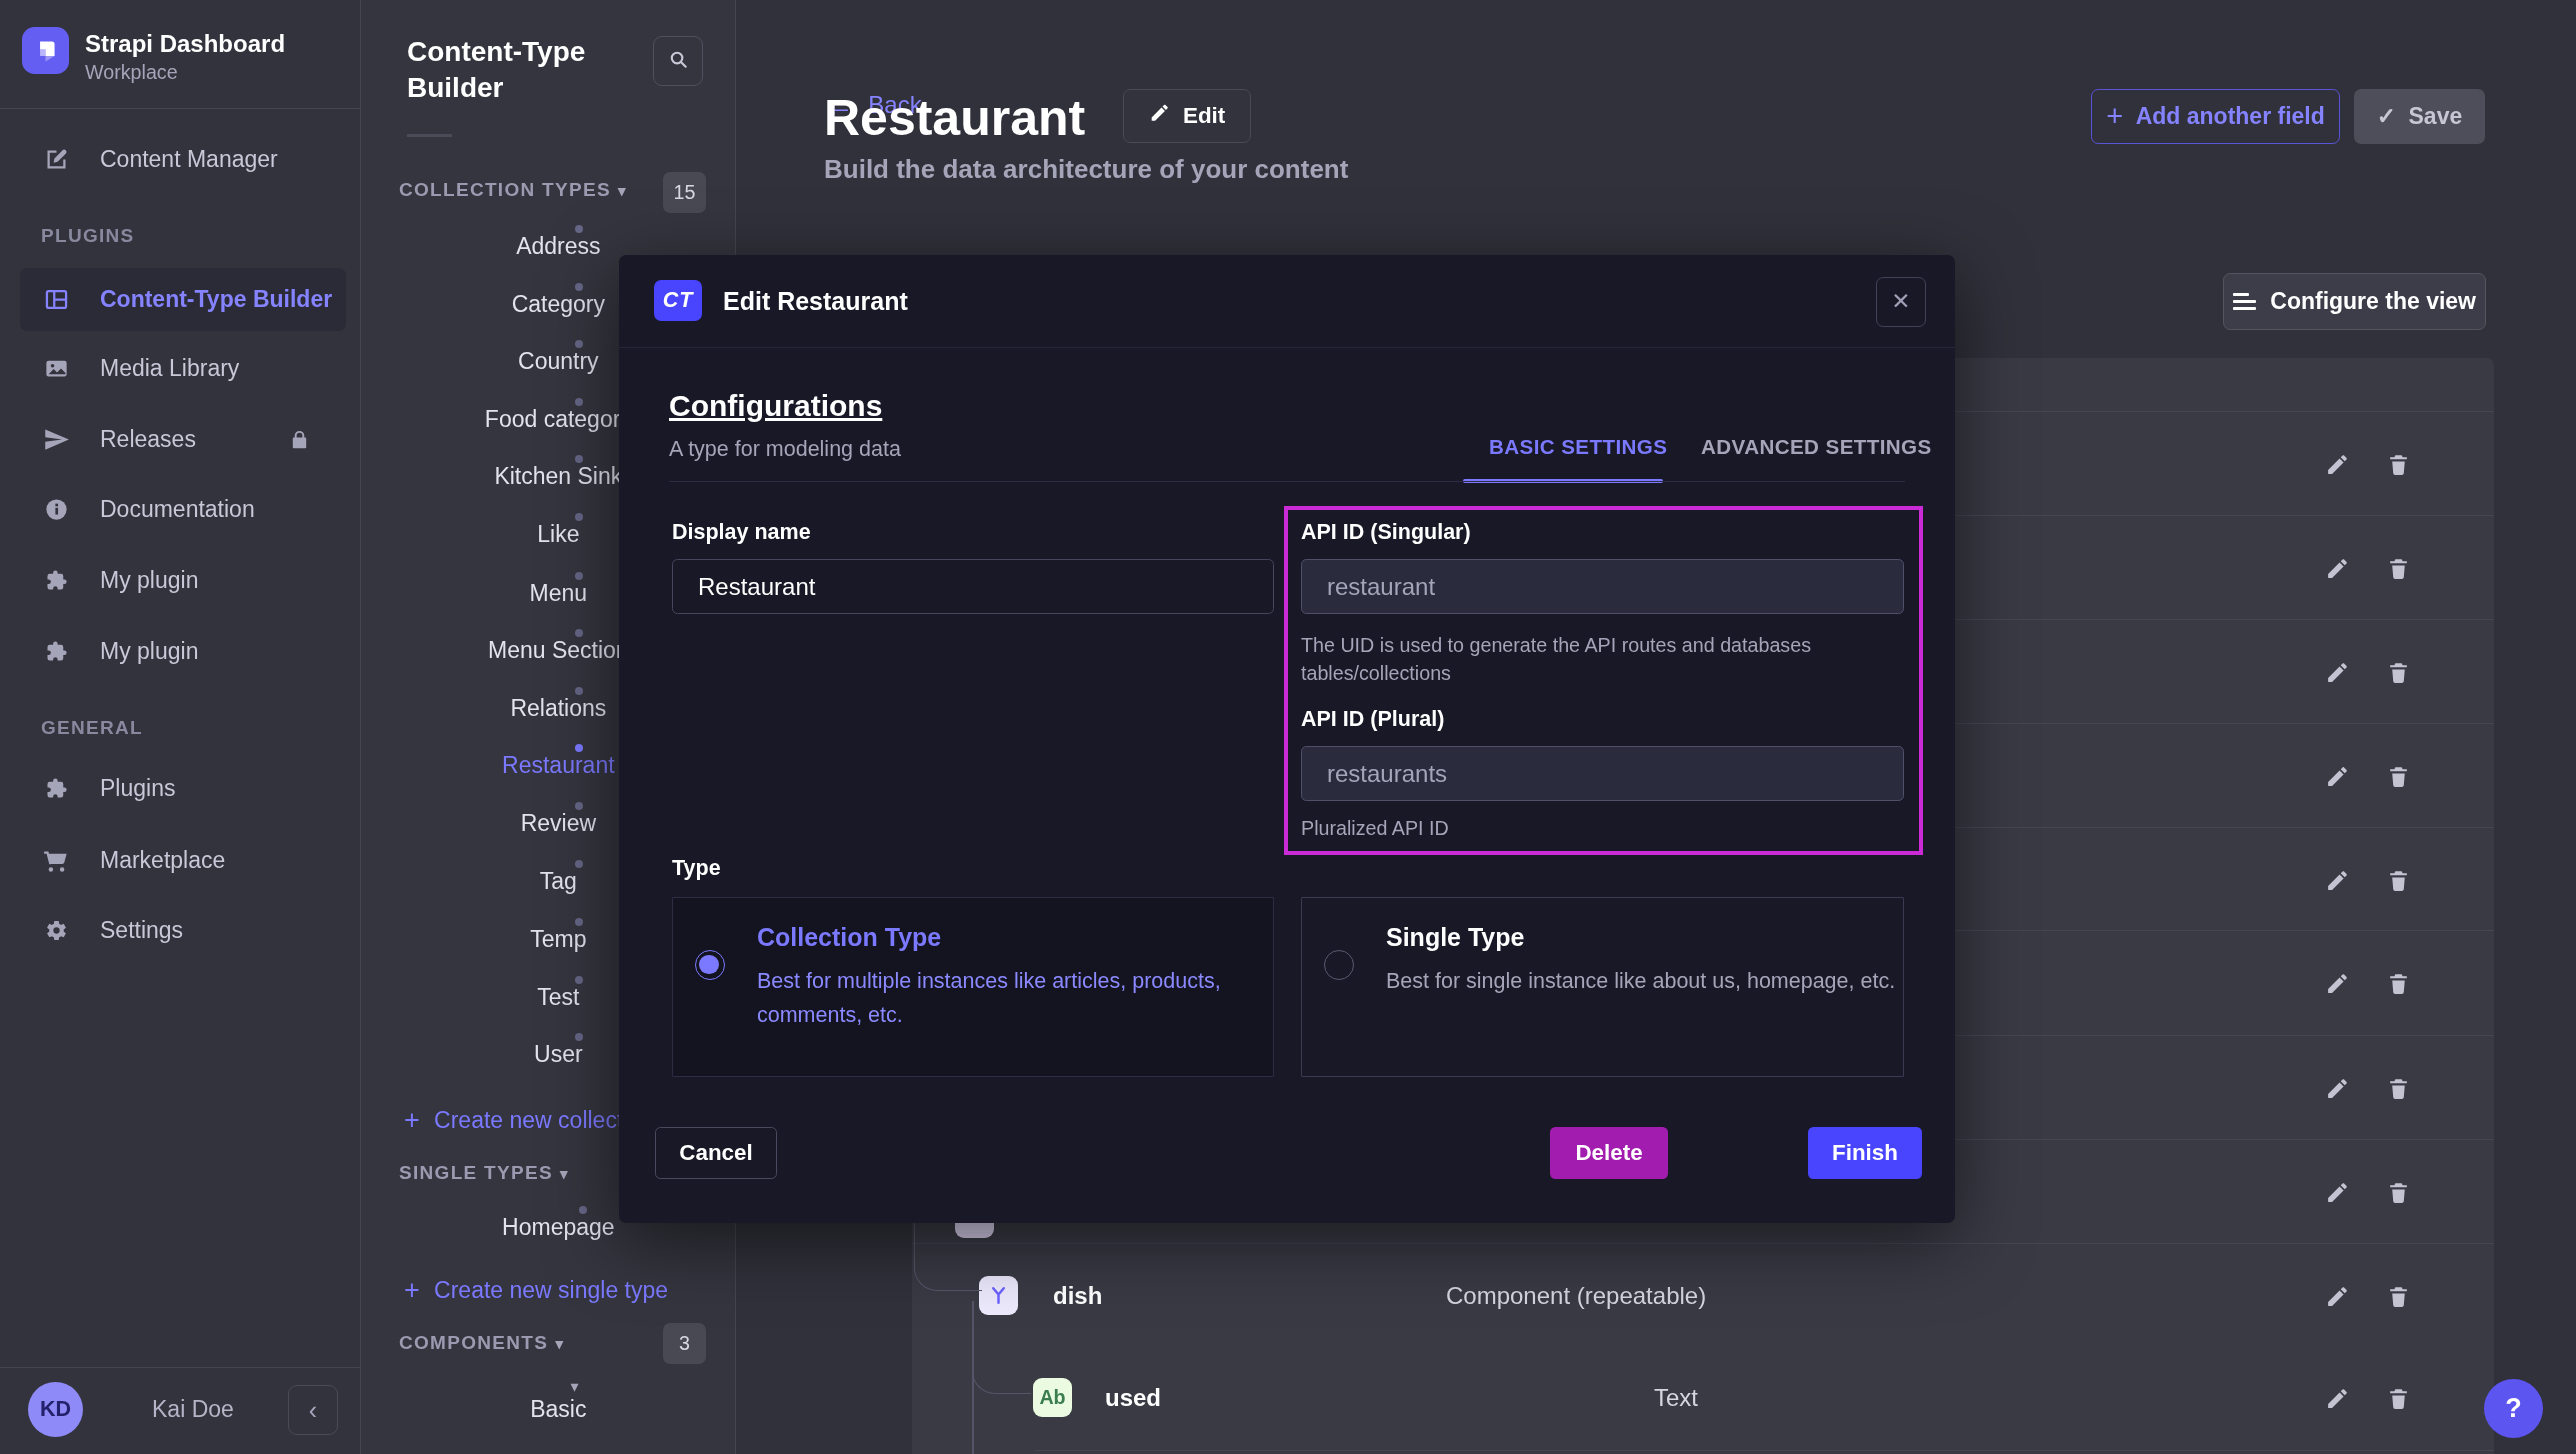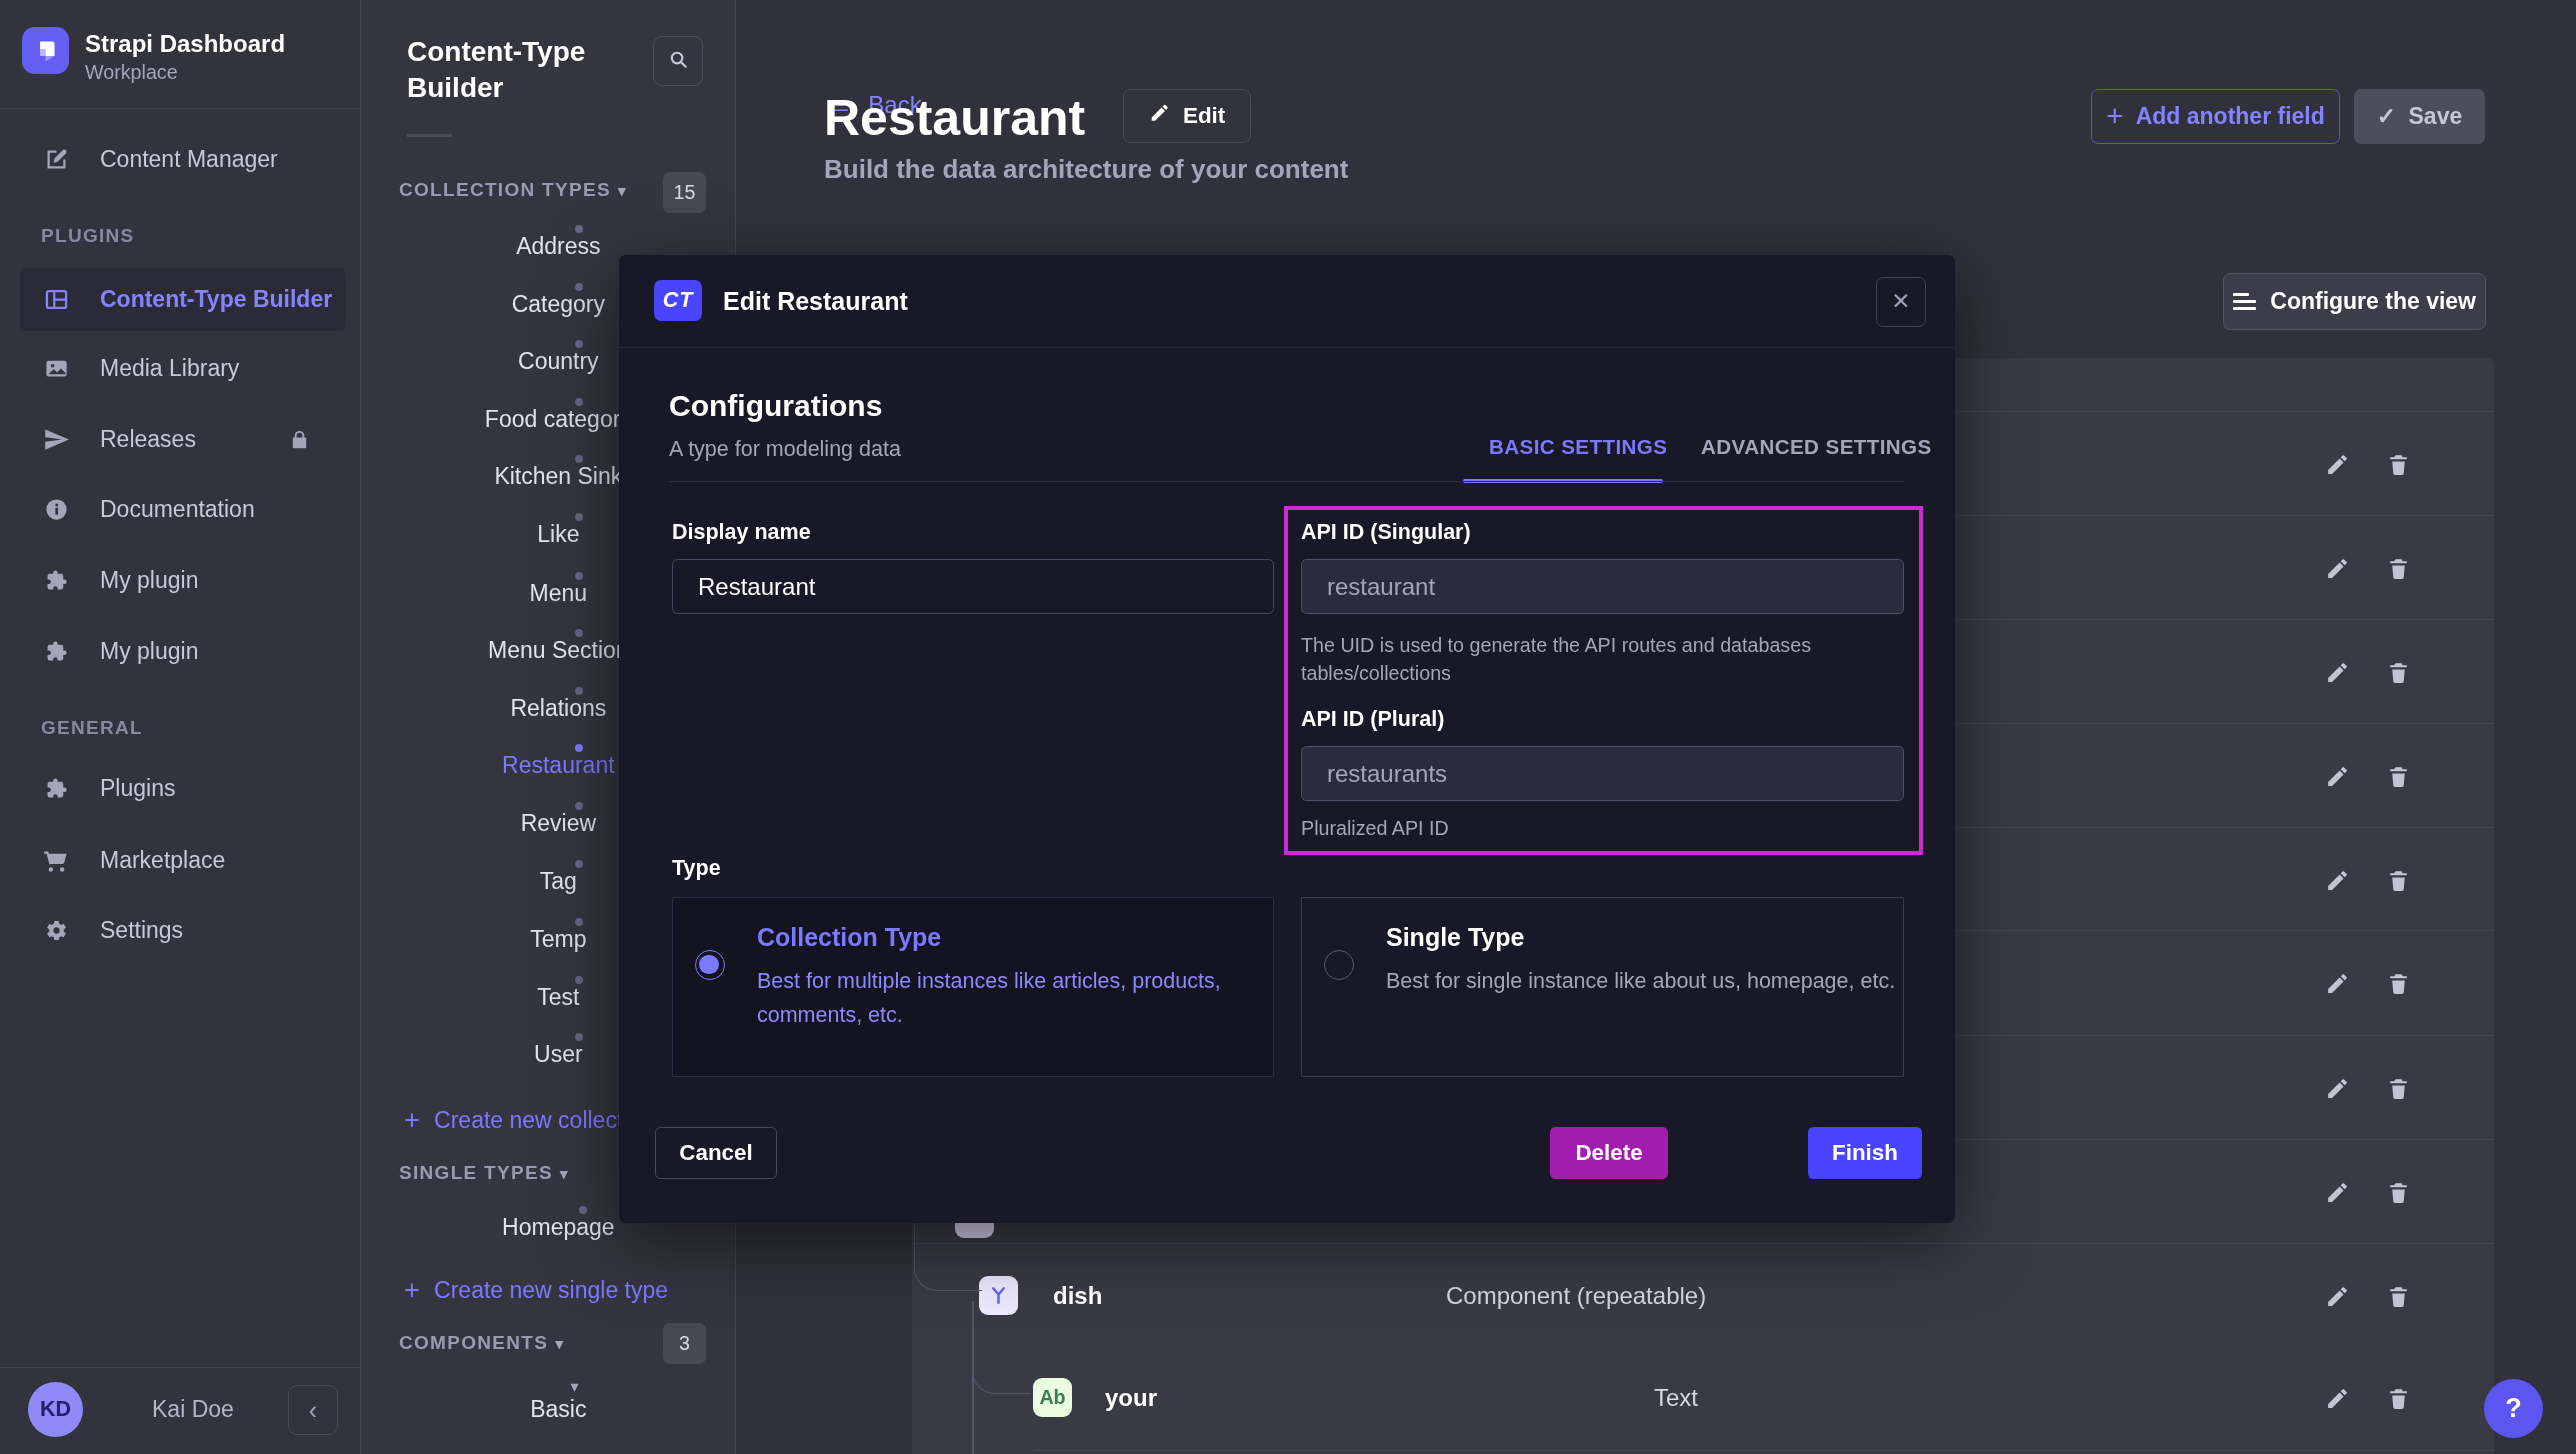--- a/index.html
+++ b/index.html
@@ -67,21 +67,21 @@
   .name-div{position:absolute;left:123px;right:0;top:1092px;height:0.9px;background:#464653;}
   .conn{position:absolute;border-color:#55556a;z-index:2;}
   .peek-badge{position:absolute;left:955px;top:1199px;width:39px;height:39px;border-radius:9px;background:#d8cfec;z-index:5;}
 
   
   .modal{position:absolute;left:619px;top:255px;width:1336px;height:968px;background:#181826;border-radius:7.2px;box-shadow:0 18px 72px rgba(0,0,0,.55);z-index:10;}
   .m-head{position:absolute;left:0;top:0;width:100%;height:93px;border-bottom:0.9px solid #26263a;}
   .ct-badge{position:absolute;left:35px;top:25px;width:48px;height:41px;border-radius:7.2px;background:#4945ff;color:#fff;font-size:21.5px;font-weight:bold;font-style:italic;display:flex;align-items:center;justify-content:center;letter-spacing:0.9px;}
   .m-title{position:absolute;left:104px;top:32px;font-size:25px;font-weight:bold;color:#fff;}
   .m-close{position:absolute;right:29px;top:21.5px;width:50px;height:50px;border:0.9px solid #42425a;border-radius:7.2px;background:transparent;color:#a0a0b8;font-size:23px;display:flex;align-items:center;justify-content:center;cursor:pointer;}
-  .m-h2{position:absolute;left:50px;top:134px;font-size:30px;font-weight:bold;color:#fff;}
+  .m-h2{position:absolute;left:50px;top:134px;font-size:30px;font-weight:bold;color:#fff;text-decoration:underline;}
   .m-sub{position:absolute;left:50px;top:182px;font-size:21.5px;color:#a5a5ba;}
   .tab{position:absolute;top:179px;font-size:20.6px;font-weight:bold;letter-spacing:0.4px;cursor:pointer;background:none;border:none;}
   .tab.basic{left:864px;color:#7b79ff;}
   .tab.adv{left:1076px;color:#a5a5ba;}
   .tab-underline{position:absolute;left:844px;top:224px;width:200px;height:3.6px;background:#7b79ff;border-radius:1.8px;}
   .m-div{position:absolute;left:50px;right:50px;top:226px;height:0.9px;background:#2c2c42;}
   .flabel{position:absolute;font-size:21.5px;font-weight:bold;color:#fff;text-align:right;}
   .finput{position:absolute;height:55px;border-radius:5.4px;display:flex;align-items:center;padding-left:25px;font-size:24px;cursor:text;}
   .finput.norm{border:0.9px solid #46465e;background:#181826;color:#fff;}
   .finput.dis{border:0.9px solid #50506a;background:#2b2b3e;color:#a5a5ba;}
@@ -273,21 +273,21 @@
           <button class="icbtn">
             <svg width="25" height="25" viewBox="0 0 24 24">
               <path d="M9 3h6l1 2h4v2H4V5h4l1-2zM6 9h12l-.9 11.1a2 2 0 0 1-2 1.9H8.9a2 2 0 0 1-2-1.9L6 9z" fill="#c3c3d2"></path>
             </svg>
           </button>
         </div>
     </div>
 
     <div class="trow" style="top:988px;border-top:none">
       <span class="fbadge" style="left:121px;background:#eafbe1;color:#3a7d4f;font-size:19.7px;font-weight:bold;">Ab</span>
-      <span class="fname" style="left:193px">your</span>
+      <span class="fname" style="left:193px">used</span>
       <span class="ftype" style="left:742px">Text</span>
       <div class="acts">
           <button class="icbtn">
             <svg width="25" height="25" viewBox="0 0 24 24">
               <path d="M3 17.2V21h3.8L17.8 10 14 6.2 3 17.2zM20.7 7.1c.4-.4.4-1 0-1.4l-2.4-2.4c-.4-.4-1-.4-1.4 0l-1.8 1.8 3.8 3.8 1.8-1.8z" fill="#c3c3d2"></path>
             </svg>
           </button>
           <button class="icbtn">
             <svg width="25" height="25" viewBox="0 0 24 24">
               <path d="M9 3h6l1 2h4v2H4V5h4l1-2zM6 9h12l-.9 11.1a2 2 0 0 1-2 1.9H8.9a2 2 0 0 1-2-1.9L6 9z" fill="#c3c3d2"></path>

